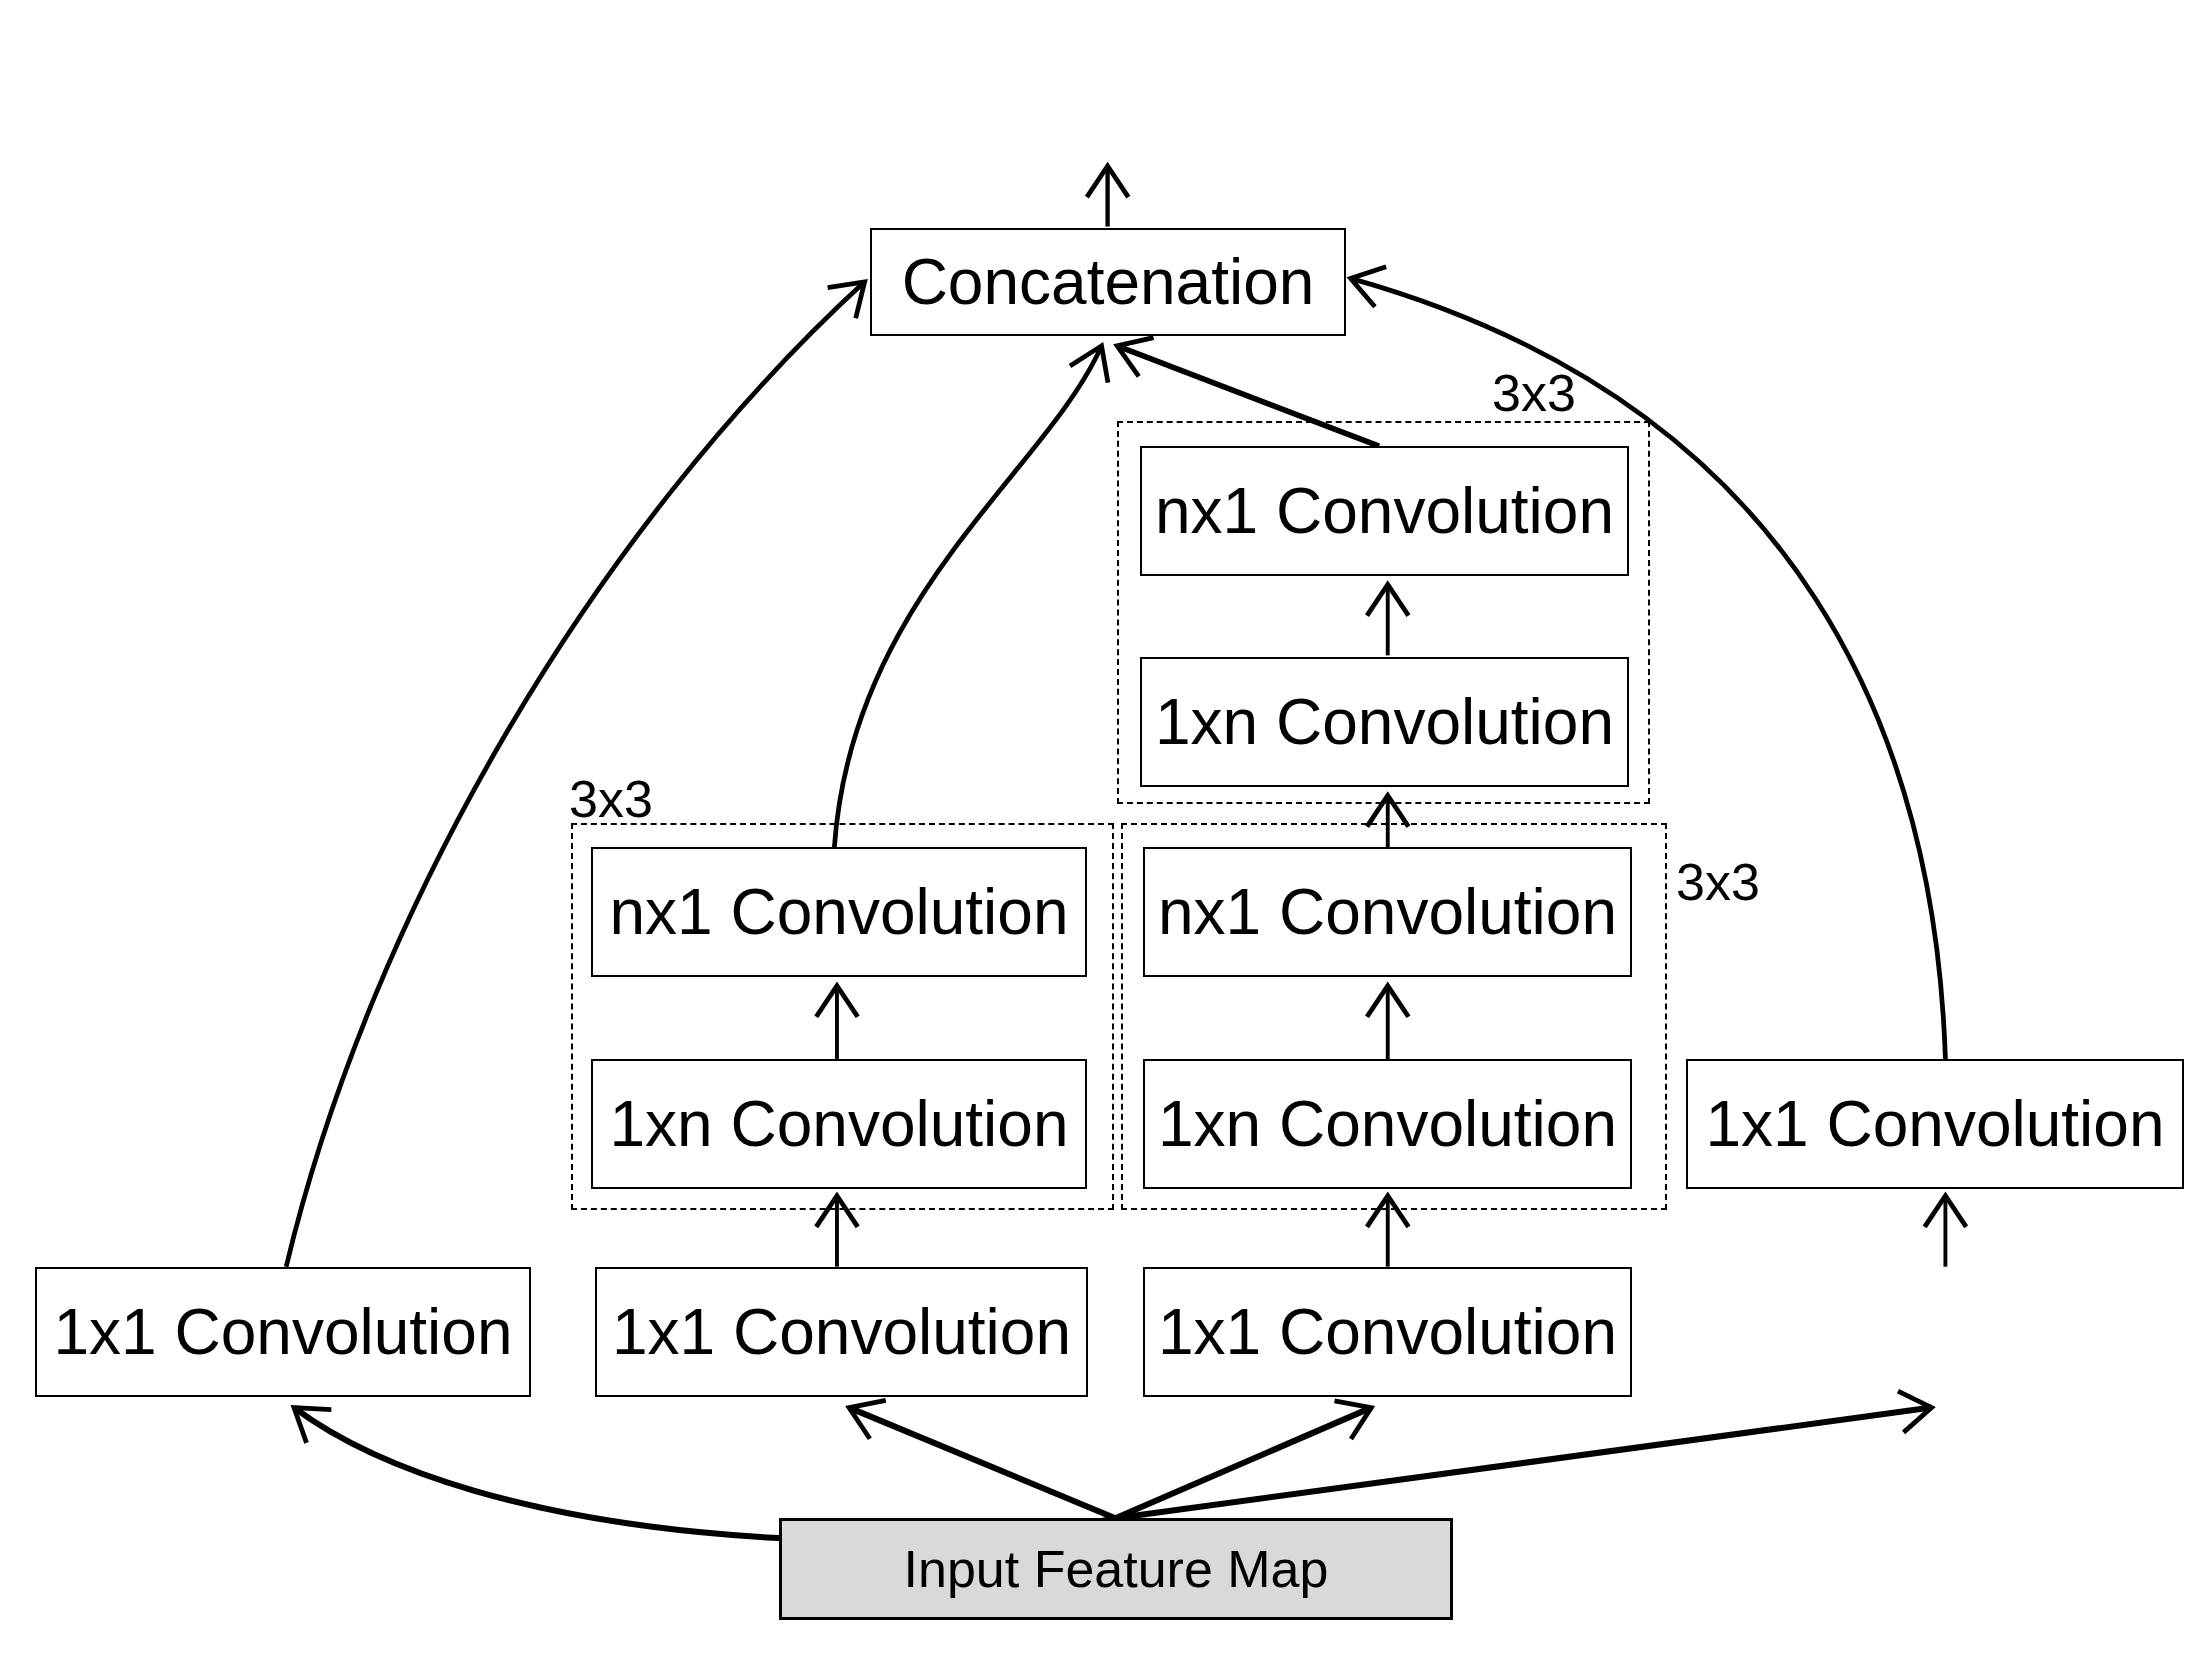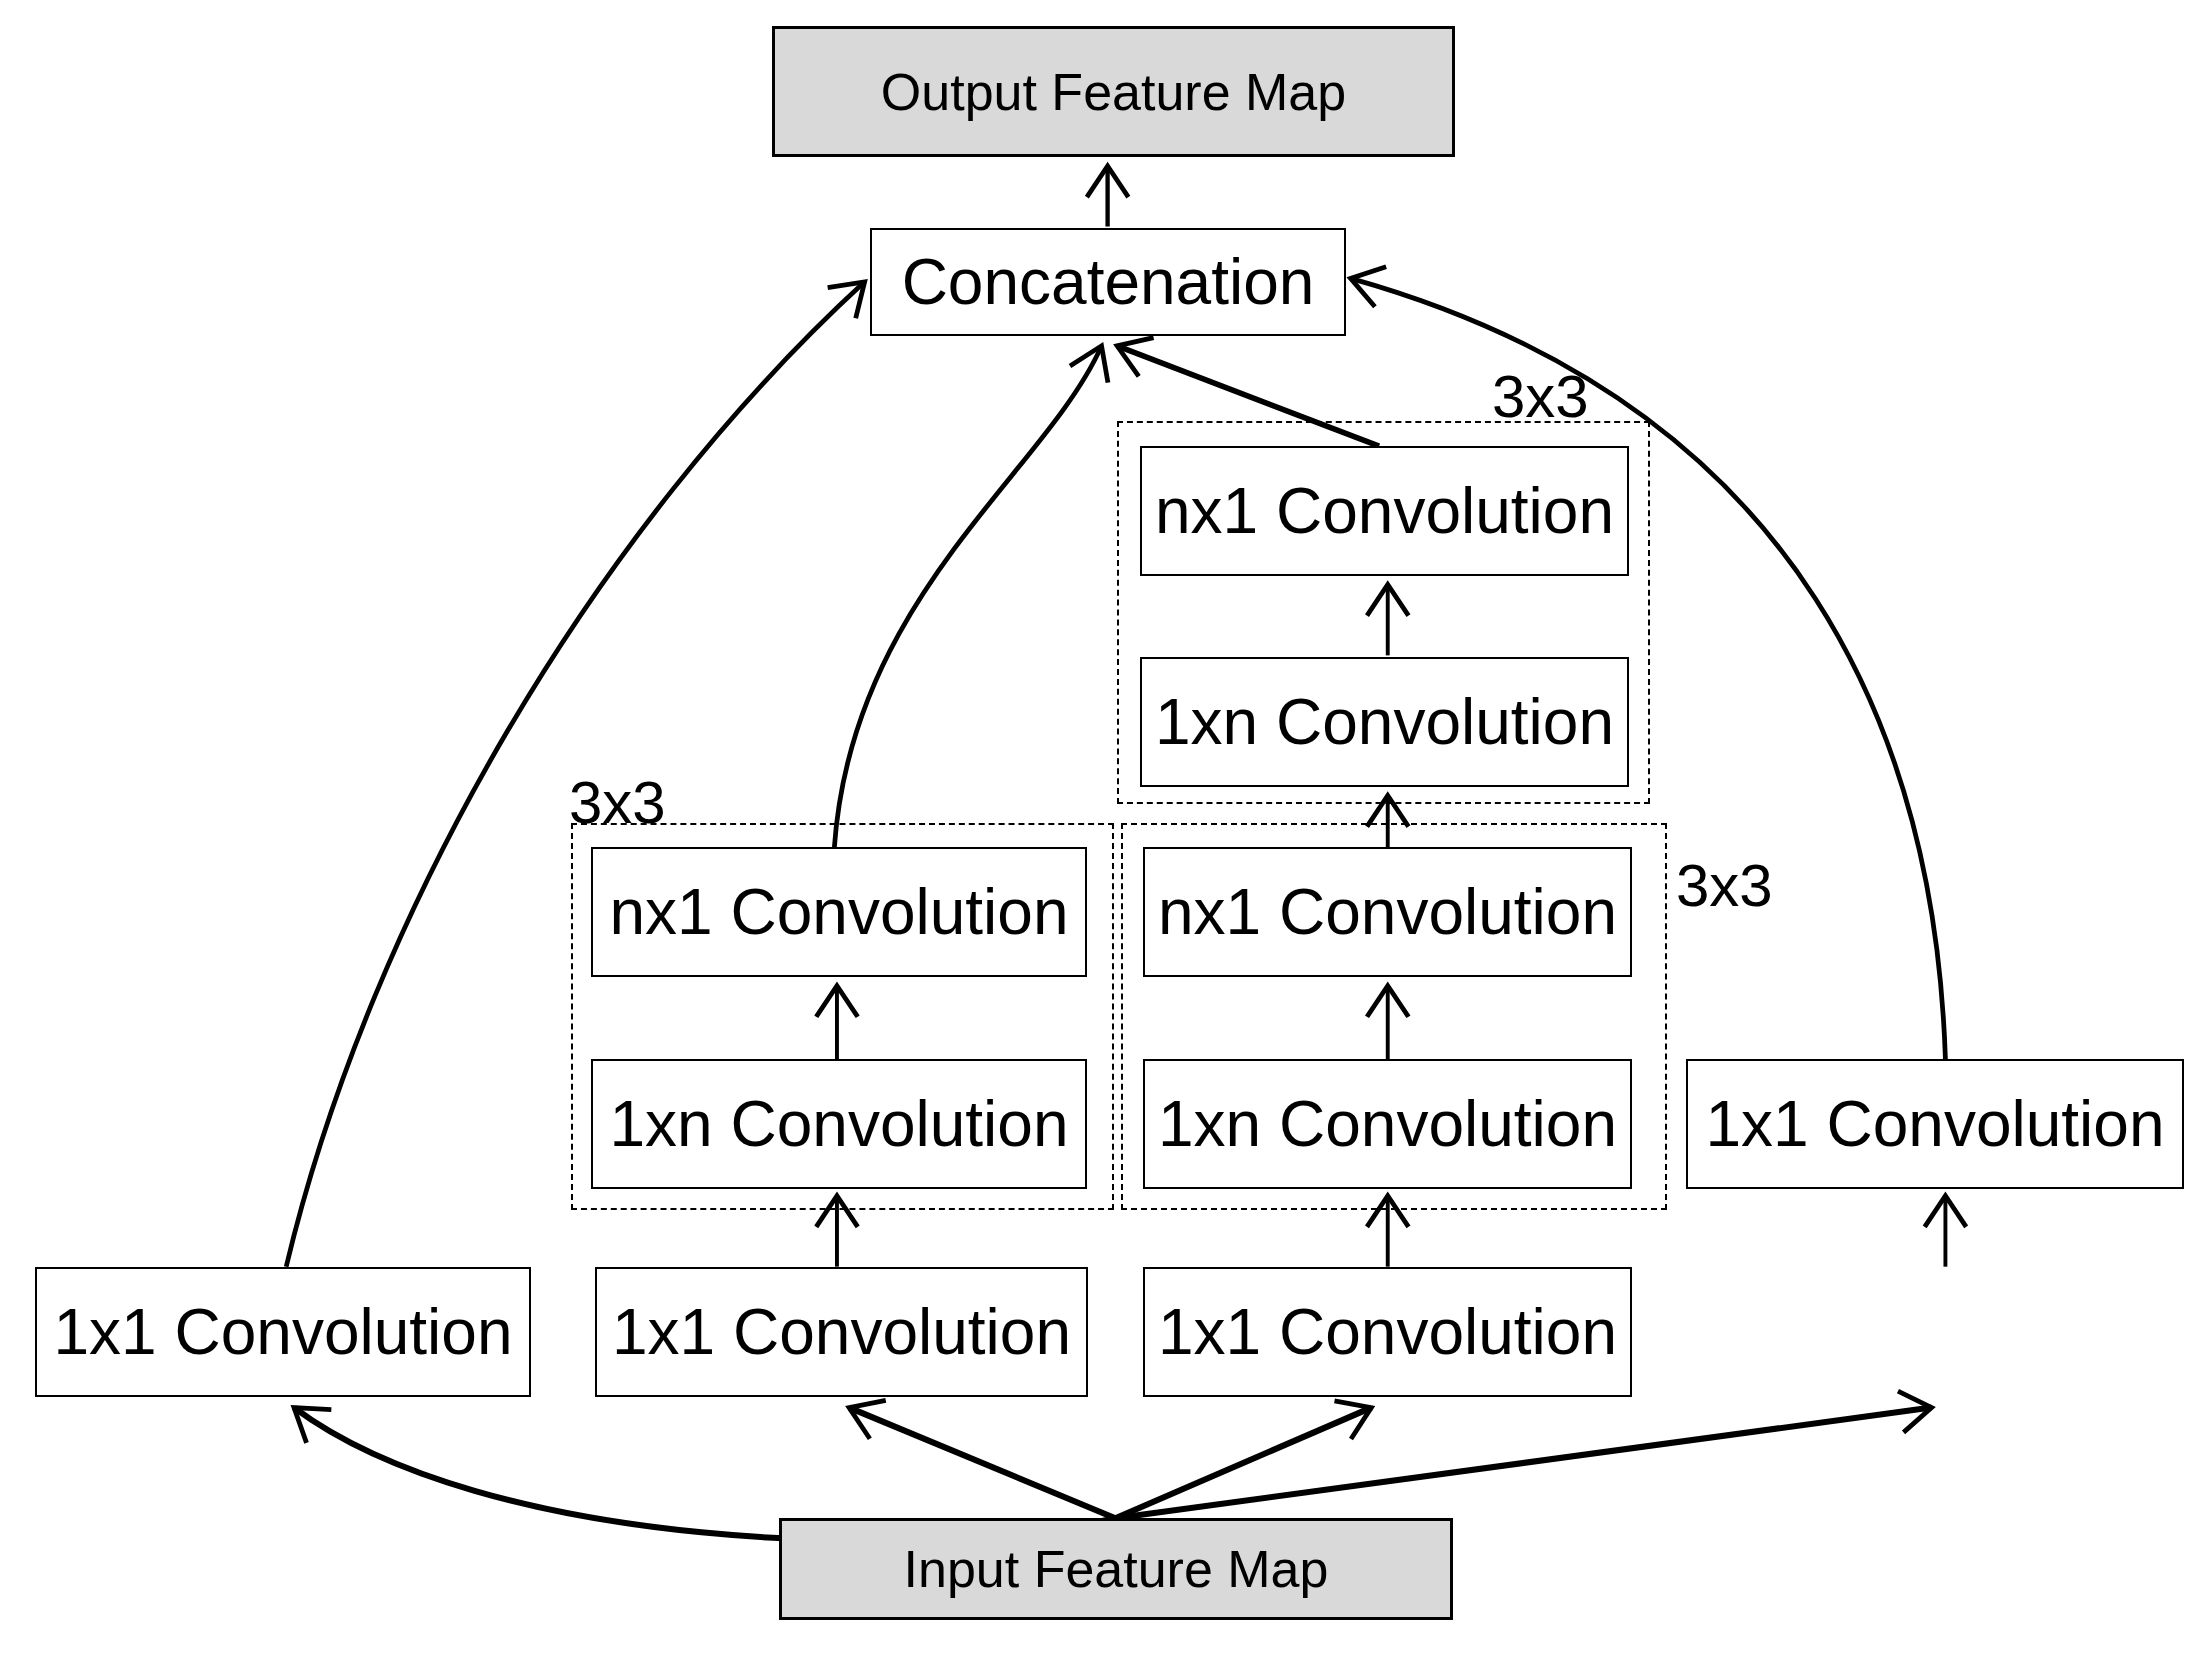--- a/index.html
+++ b/index.html
@@ -36,21 +36,21 @@
   }
   .dashed-group{
     position:absolute;
     border:2.6px dashed var(--line);
     box-sizing:border-box;
     background:transparent;
     z-index:1;
   }
   .group-label{
     position:absolute;
-    font-size:60px;
+    font-size:52px;
     line-height:1;
     z-index:3;
     white-space:nowrap;
     text-align:center;
   }
 </style>
 </head>
 <body>
 
 <div id="canvas">
@@ -85,21 +85,20 @@
     <path d="M 1605 1465 L 1605 1383" fill="none" stroke="#000000" stroke-width="4.5" marker-end="url(#ah)"></path>
 
     <path d="M 2250 1465 L 2250 1383" fill="none" stroke="#000000" stroke-width="4.5" marker-end="url(#ah)"></path>
 
     <path d="M 1290 1756 C 1060 1806 560 1792 340 1628" fill="none" stroke="#000000" stroke-width="7" marker-end="url(#ah)"></path>
     <path d="M 1290 1756 L 982 1628" fill="none" stroke="#000000" stroke-width="7" marker-end="url(#ah)"></path>
     <path d="M 1290 1756 L 1586 1628" fill="none" stroke="#000000" stroke-width="7" marker-end="url(#ah)"></path>
     <path d="M 1290 1756 L 2234 1628" fill="none" stroke="#000000" stroke-width="7" marker-end="url(#ah)"></path>
   </svg>
 
-  <div class="node terminal" style="left:772px;top:26px;width:683px;height:131px;">Output Feature Map</div>
 
   <div class="node" style="left:870px;top:228px;width:476px;height:108px;">Concatenation</div>
 
   <div class="group-label" style="left:1492px;top:367px;">3x3</div>
   <div class="dashed-group" style="left:1117px;top:421px;width:533px;height:383px;"></div>
   <div class="node" style="left:1140px;top:446px;width:489px;height:130px;">nx1 Convolution</div>
   <div class="node" style="left:1140px;top:657px;width:489px;height:130px;">1xn Convolution</div>
 
   <div class="group-label" style="left:569px;top:773px;">3x3</div>
   <div class="dashed-group" style="left:571px;top:823px;width:543px;height:387px;"></div>

